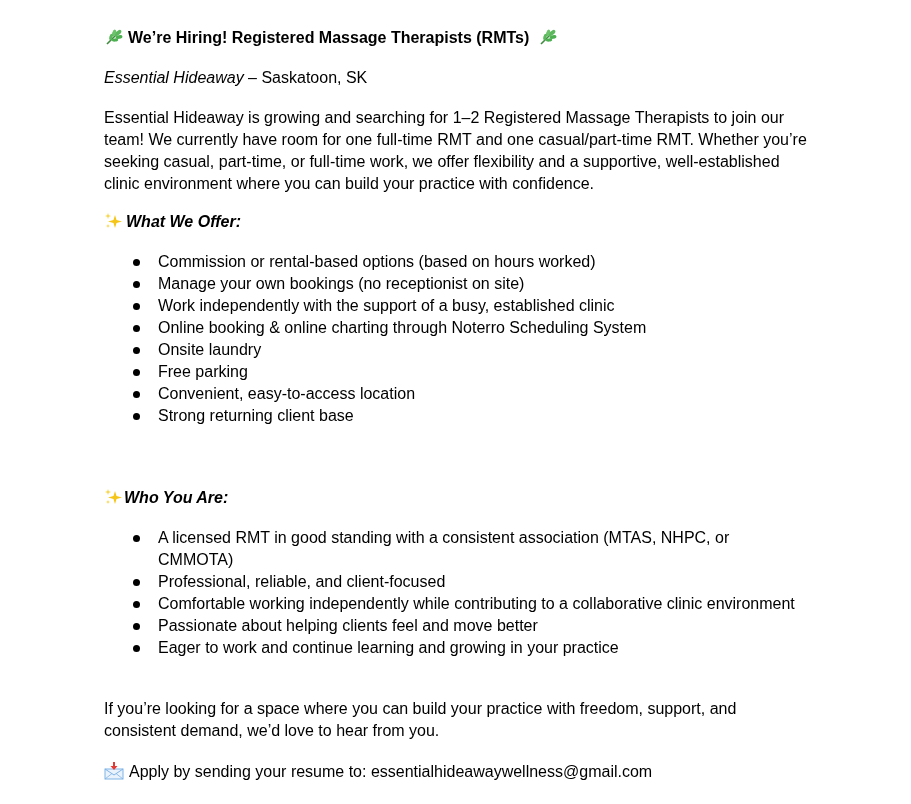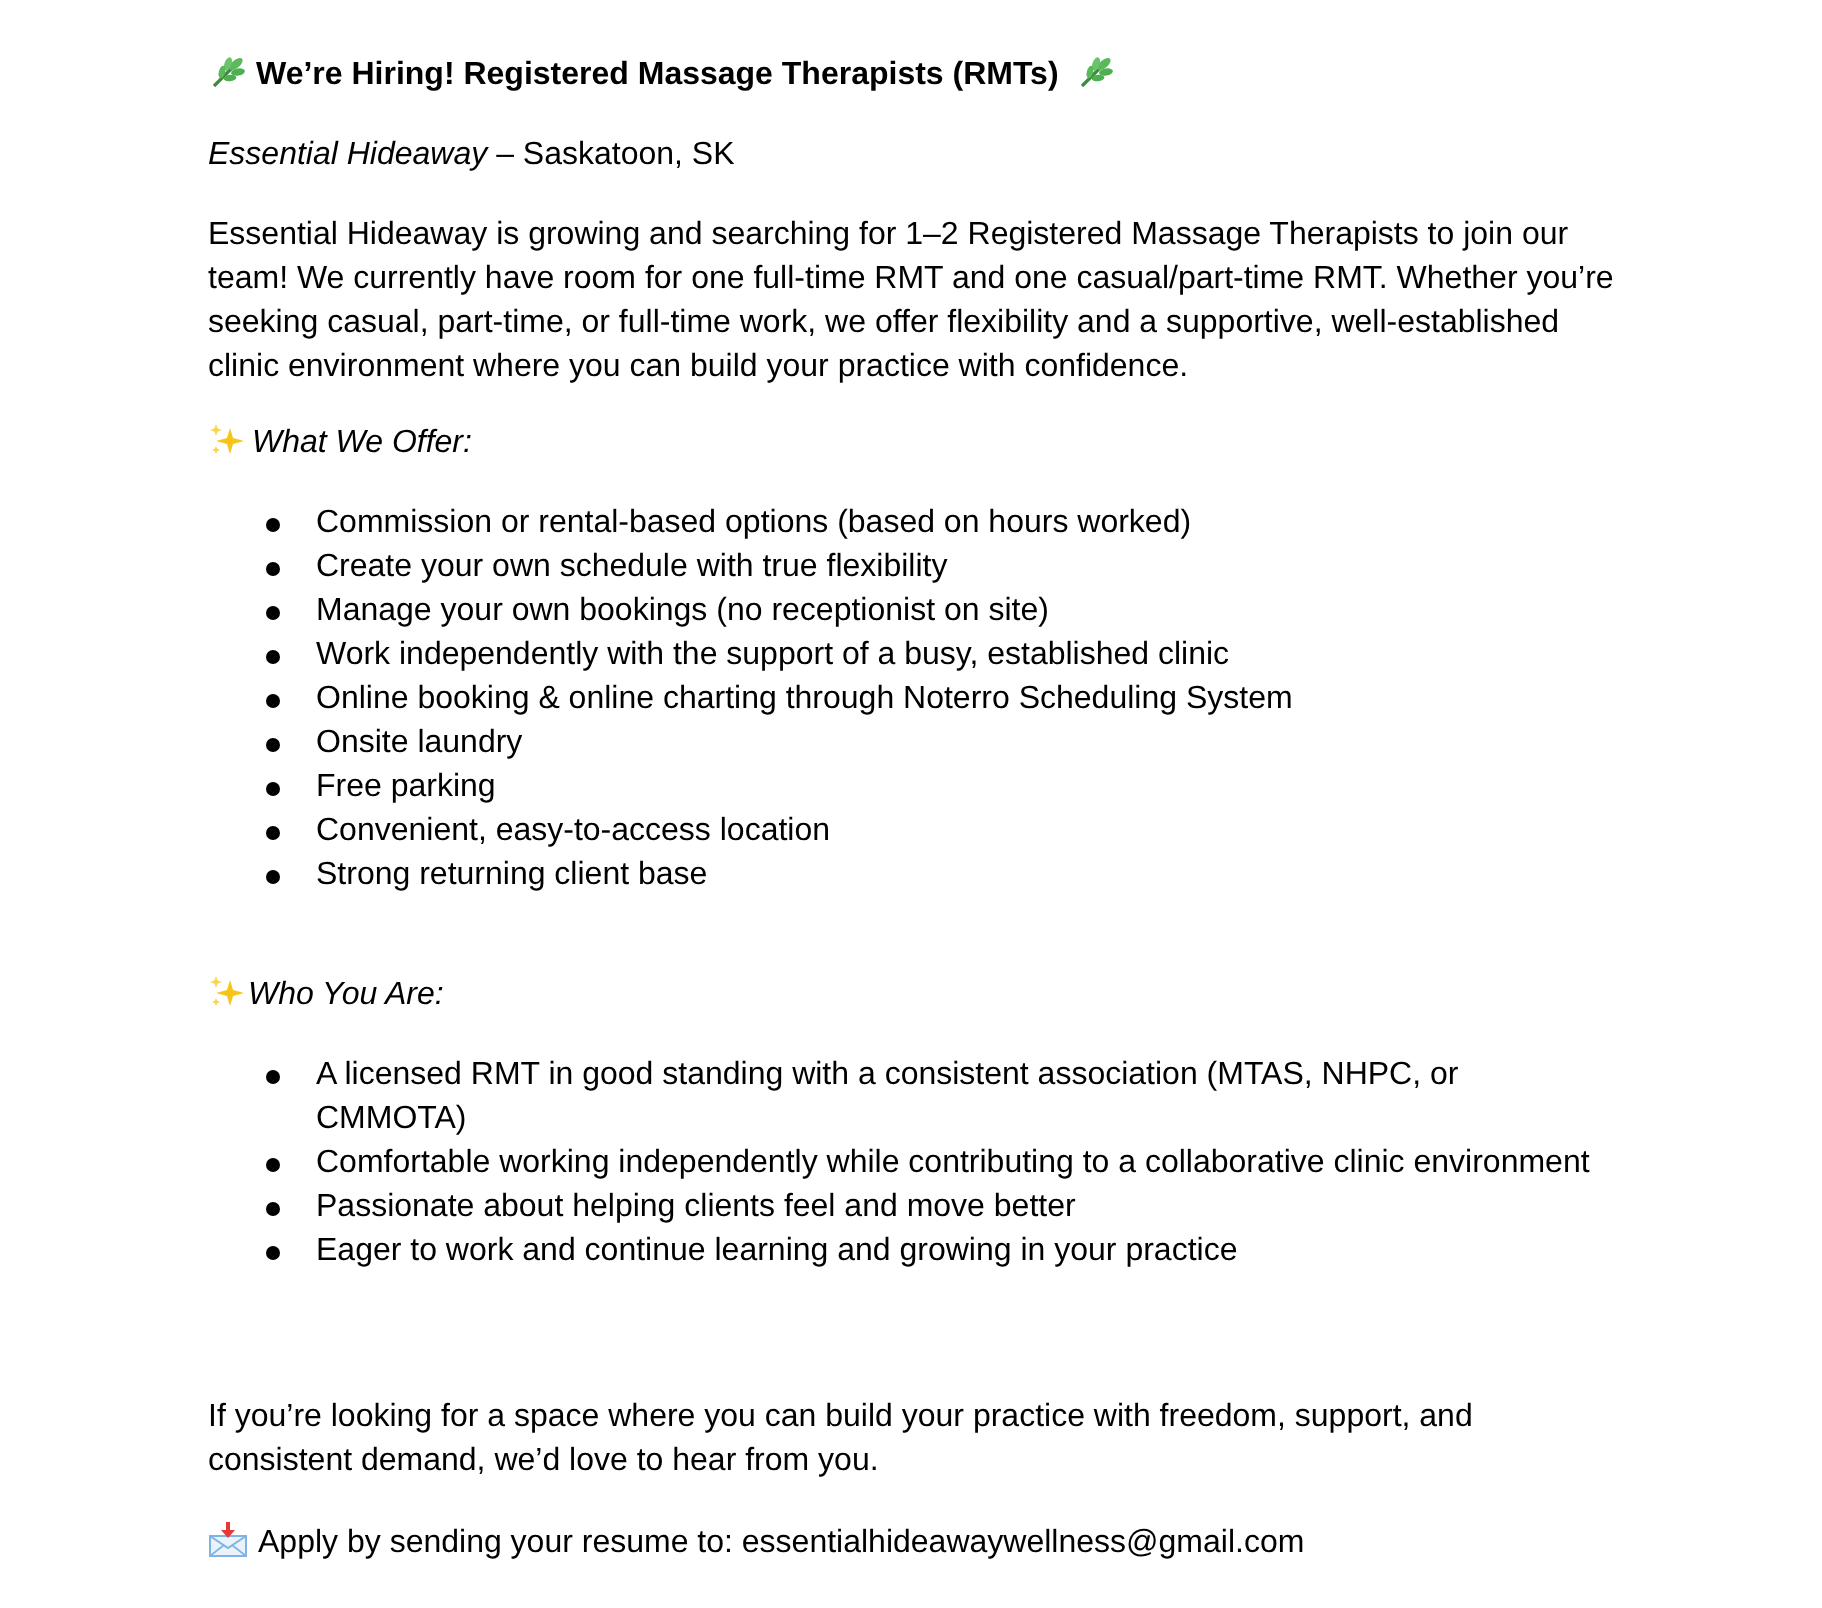--- a/index.html
+++ b/index.html
@@ -7,21 +7,21 @@
     width: 911px; height: 804px; overflow: hidden;
     font-family: "Liberation Sans", sans-serif;
     color: #000000; font-size: 16px;
   }
   .doc { position: absolute; left: 104px; top: 0; width: 720px; }
   .line { position: absolute; left: 0; white-space: nowrap; line-height: 22px; }
   .title { top: 27px; font-weight: bold; font-size: 16px; }
   .sub { top: 67px; text-align: right; }
   .para { position: absolute; left: 0; line-height: 22px; width: 712px; }
   .p1 { top: 107px; }
-  .h { font-weight: normal; font-style: italic; text-align: center; }
+  .h { font-weight: bold; font-style: italic; text-align: center; }
   .ul { position: absolute; left: 0; margin: 0; padding: 0; list-style: none; }
   .ul li { position: relative; padding-left: 54px; line-height: 22px; width: 640px; }
   .ul li::before {
     content: ""; position: absolute; left: 29px; top: 8px;
     width: 7px; height: 7px; border-radius: 50%; background: #000;
   }
   .icon { display: inline-block; vertical-align: -3px; width: 20px; height: 18px; margin-right: 4px; }
   .icon.spark { margin-right: 2px; }
   .it { font-style: italic; }
 </style>
@@ -64,21 +64,20 @@
       <svg width="20" height="18" viewBox="0 0 20 18">
           <path d="M11 3 L12.5 8 L18 9.5 L12.5 11 L11 16 L9.5 11 L4 9.5 L9.5 8 Z" fill="#f5c518"></path>
           <path d="M4 1 L4.8 3.2 L7 4 L4.8 4.8 L4 7 L3.2 4.8 L1 4 L3.2 3.2 Z" fill="#f7d64a"></path>
           <path d="M4 12 L4.6 13.4 L6 14 L4.6 14.6 L4 16 L3.4 14.6 L2 14 L3.4 13.4 Z" fill="#f7d64a"></path>
         </svg>
     </span><span class="h">What We Offer:</span>
   </div>
 
   <ul class="ul" style="top:251px">
     <li>Commission or rental-based options (based on hours worked)</li>
-    <li>Create your own schedule with true flexibility</li>
     <li>Manage your own bookings (no receptionist on site)</li>
     <li>Work independently with the support of a busy, established clinic</li>
     <li>Online booking &amp; online charting through Noterro Scheduling System</li>
     <li>Onsite laundry</li>
     <li>Free parking</li>
     <li>Convenient, easy-to-access location</li>
     <li>Strong returning client base</li>
   </ul>
 
   <div class="line" style="top:487px">
@@ -86,20 +85,21 @@
       <svg width="20" height="18" viewBox="0 0 20 18">
           <path d="M11 3 L12.5 8 L18 9.5 L12.5 11 L11 16 L9.5 11 L4 9.5 L9.5 8 Z" fill="#f5c518"></path>
           <path d="M4 1 L4.8 3.2 L7 4 L4.8 4.8 L4 7 L3.2 4.8 L1 4 L3.2 3.2 Z" fill="#f7d64a"></path>
           <path d="M4 12 L4.6 13.4 L6 14 L4.6 14.6 L4 16 L3.4 14.6 L2 14 L3.4 13.4 Z" fill="#f7d64a"></path>
         </svg>
     </span><span class="h">Who You Are:</span>
   </div>
 
   <ul class="ul" style="top:527px">
     <li>A licensed RMT in good standing with a consistent association (MTAS, NHPC, or CMMOTA)</li>
+    <li>Professional, reliable, and client-focused</li>
     <li>Comfortable working independently while contributing to a collaborative clinic environment</li>
     <li>Passionate about helping clients feel and move better</li>
     <li>Eager to work and continue learning and growing in your practice</li>
   </ul>
 
   <div class="para" style="top:698px; width:680px">If you’re looking for a space where you can build your practice with freedom, support, and consistent demand, we’d love to hear from you.</div>
 
   <div class="line" style="top:761px">
     <span class="icon" style="margin-right:5px">
       <svg width="20" height="18" viewBox="0 0 20 18">

